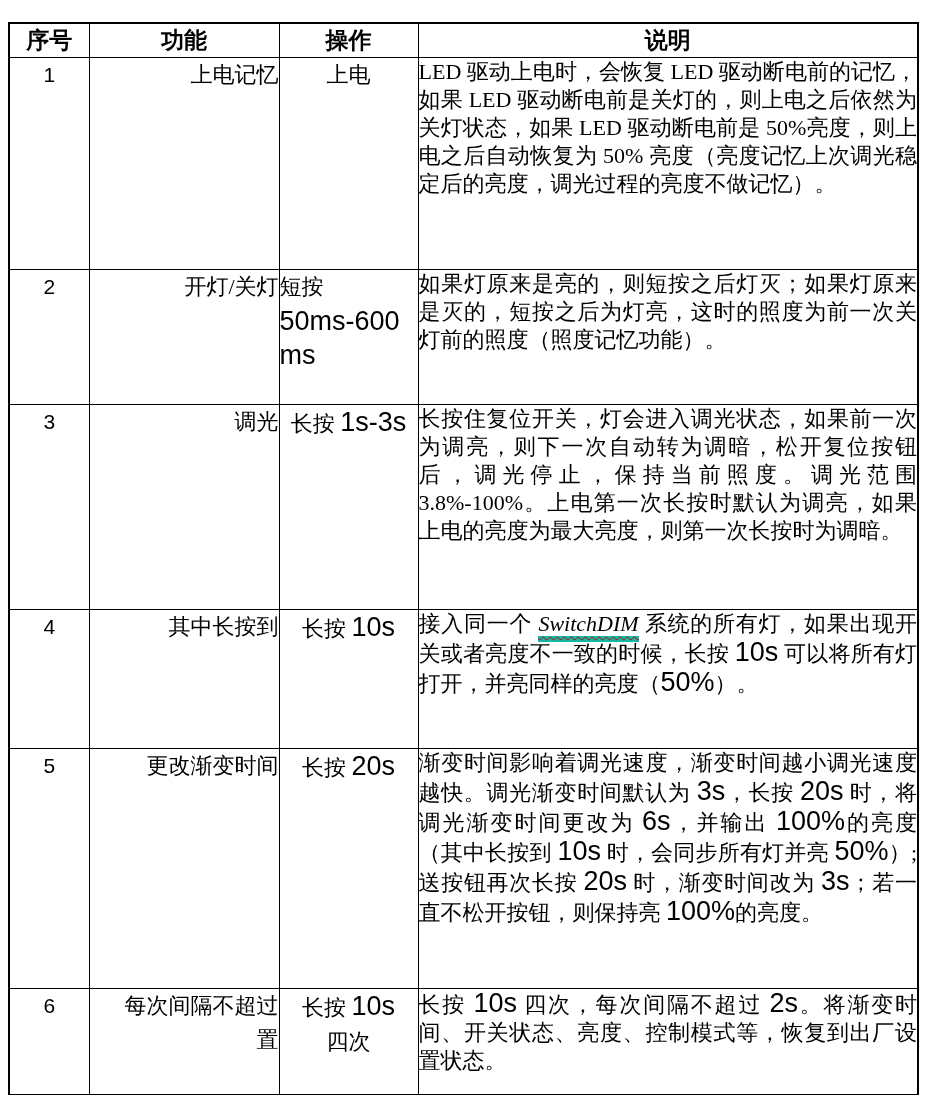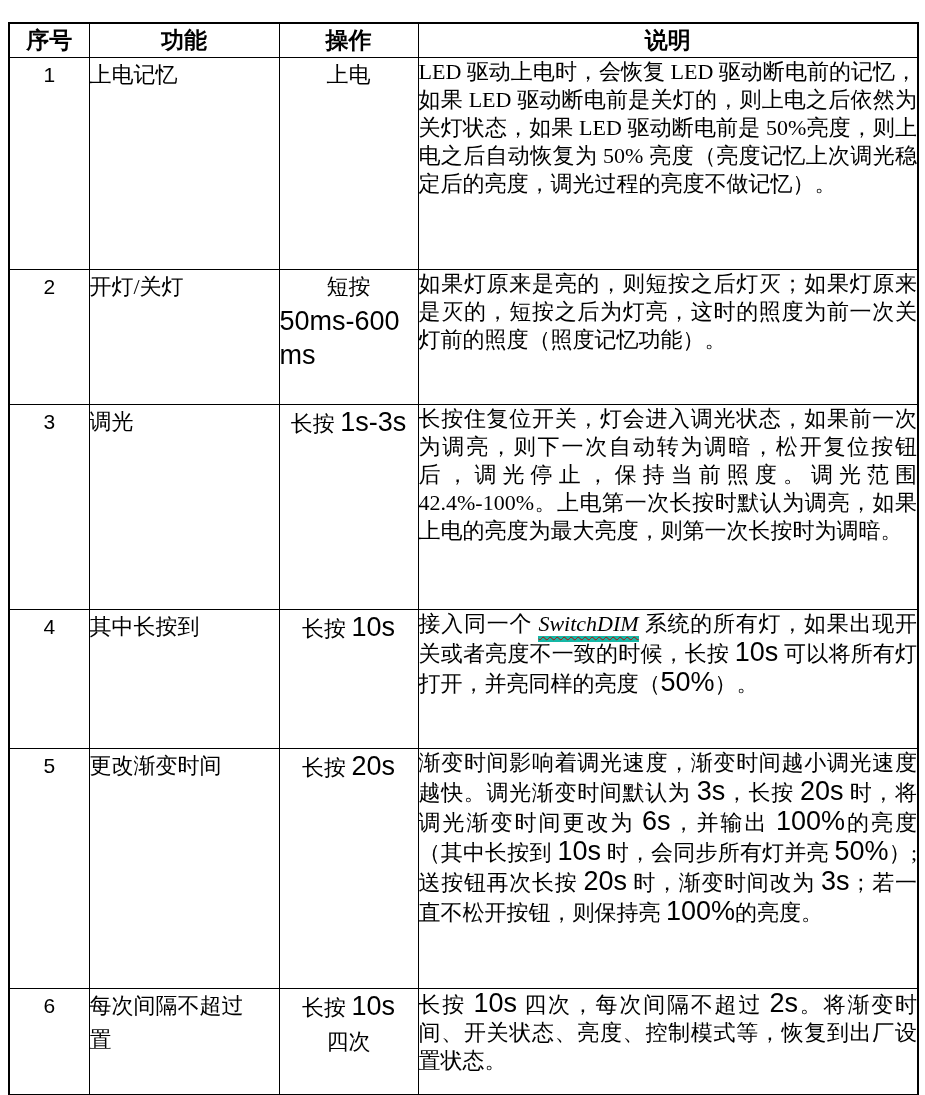--- a/index.html
+++ b/index.html
@@ -41,21 +41,21 @@
     font-family: "Liberation Serif", "DejaVu Serif", serif;
   }
   td.c-num {
     text-align: center;
     font-family: "Liberation Sans", "DejaVu Sans", sans-serif;
     font-size: 21px;
     line-height: 34px;
     padding-top: 2px;
   }
   td.c-func {
-    text-align: left;
+    text-align: right;
     font-size: 22px;
     line-height: 34px;
     padding: 2px 6px;
     white-space: pre-line;
   }
   td.c-op {
     text-align: center;
     font-size: 22px;
     line-height: 34px;
     padding: 2px 6px;
@@ -70,21 +70,21 @@
   }
   
   .sf {
     font-family: "Liberation Sans", "DejaVu Sans", sans-serif;
     font-size: 27px;
   }
   
   .pad1 { padding-top: 36px; }
   
   .op-stack span { display: block; text-align: left; }
-  .op-stack span:nth-child(1) { text-align: center; }
+  .op-stack span:nth-child(1) { text-align: left; }
   
   .swx {
     border-bottom: 6px solid #14b8a6;
     text-decoration: underline wavy #c00000;
     text-decoration-thickness: 1px;
     text-underline-offset: 5px;
     font-style: italic;
   }
 </style>
 </head>
@@ -117,21 +117,21 @@
       <td class="c-num">2</td>
       <td class="c-func pad1">开灯/关灯</td>
       <td class="c-op op-stack pad1"><span>短按</span><span class="sf">50ms-600</span><span class="sf">ms</span></td>
       <td class="c-desc"><span>如果灯原来是亮的，则短按之后灯灭；如果灯原来是灭的，短按之后为灯亮，这时的照度为前一次关灯前的照度（照度记忆功能）。</span></td>
     </tr>
 
     <tr style="height:205px">
       <td class="c-num">3</td>
       <td class="c-func">调光</td>
       <td class="c-op pad1"><span>长按 </span><span class="sf">1s-3s</span></td>
-      <td class="c-desc"><span>长按住复位开关，灯会进入调光状态，如果前一次为调亮，则下一次自动转为调暗，松开复位按钮后，调光停止，保持当前照度。调光范围 42.4%-100%。上电第一次长按时默认为调亮，如果上电的亮度为最大亮度，则第一次长按时为调暗。</span></td>
+      <td class="c-desc"><span>长按住复位开关，灯会进入调光状态，如果前一次为调亮，则下一次自动转为调暗，松开复位按钮后，调光停止，保持当前照度。调光范围 3.8%-100%。上电第一次长按时默认为调亮，如果上电的亮度为最大亮度，则第一次长按时为调暗。</span></td>
     </tr>
 
     <tr style="height:139px">
       <td class="c-num">4</td>
       <td class="c-func">其中长按到</td>
       <td class="c-op"><span>长按 </span><span class="sf">10s</span></td>
       <td class="c-desc"><span>接入同一个 </span><span class="swx">SwitchDIM</span><span> 系统的所有灯，如果出现开关或者亮度不一致的时候，长按 </span><span class="sf">10s</span><span> 可以将所有灯打开，并亮同样的亮度（</span><span class="sf">50%</span><span>）。</span></td>
     </tr>
 
     <tr style="height:240px">

